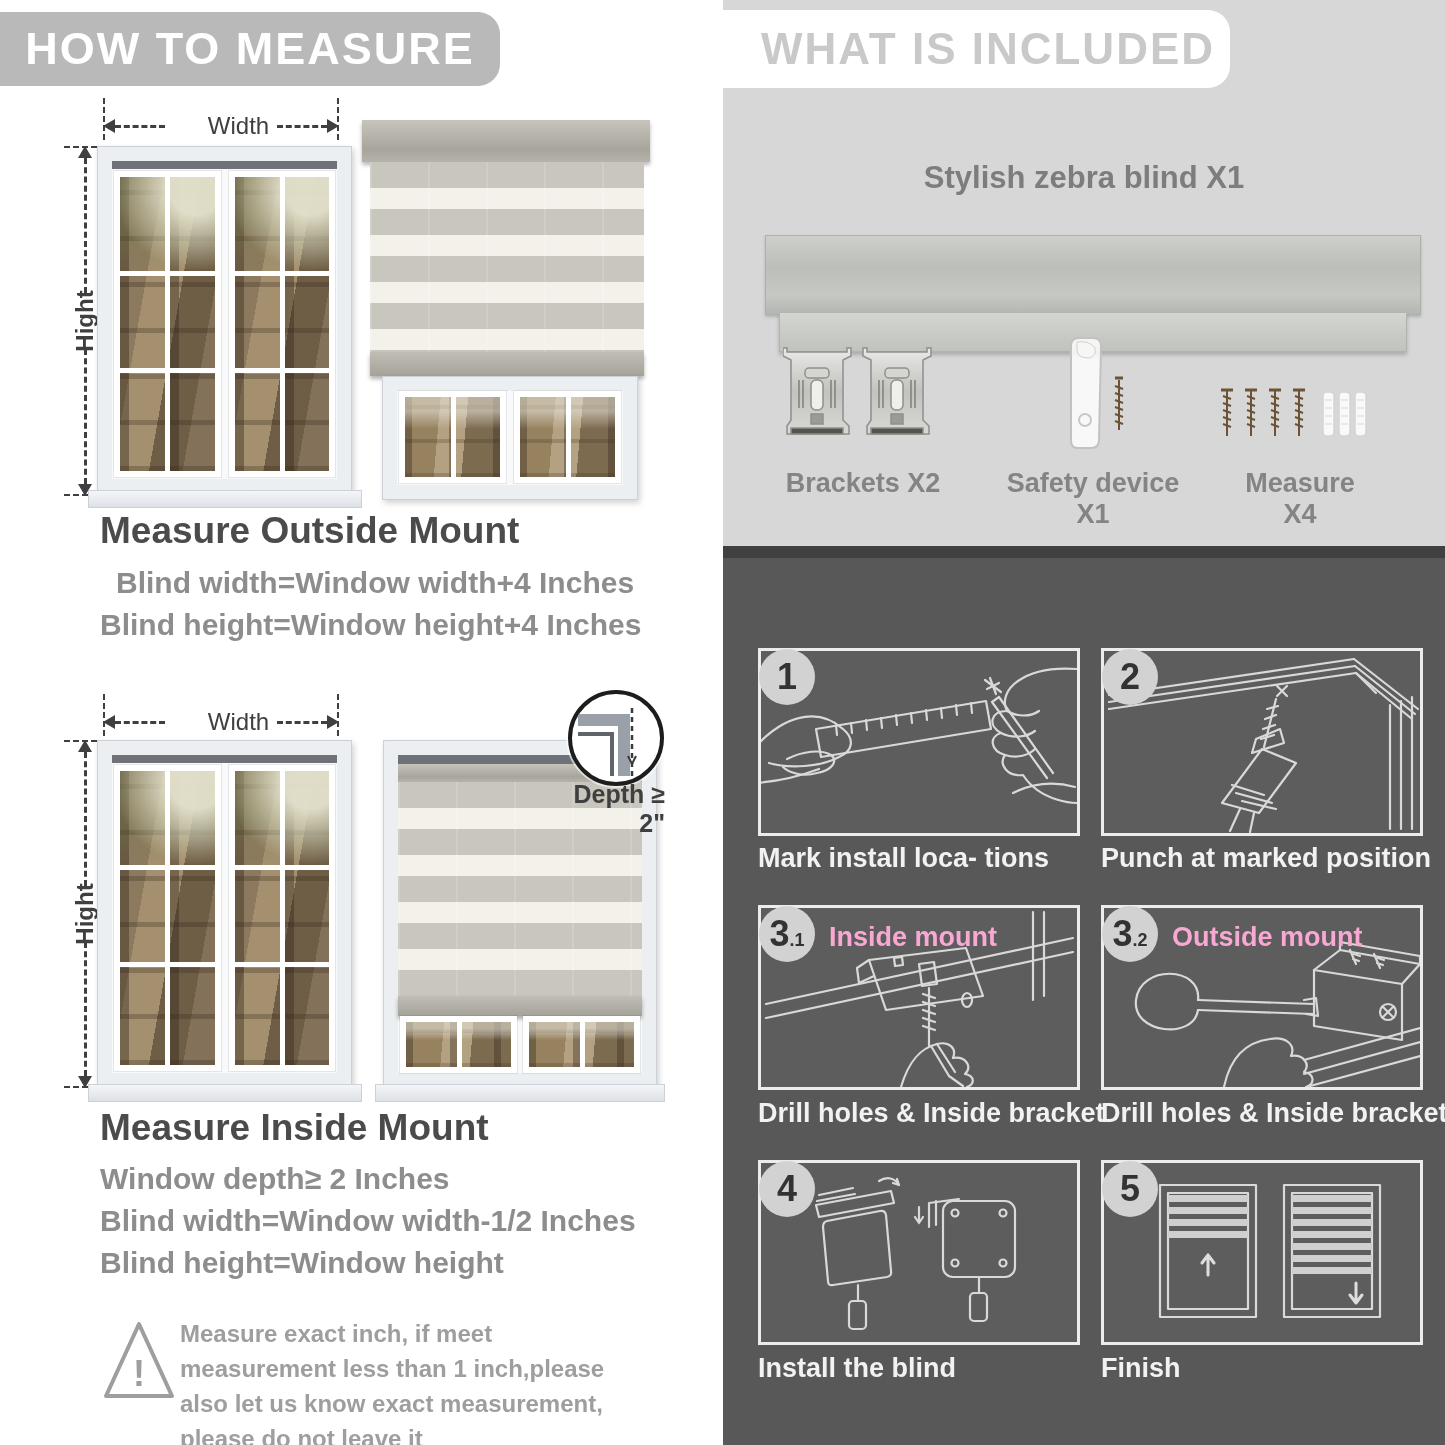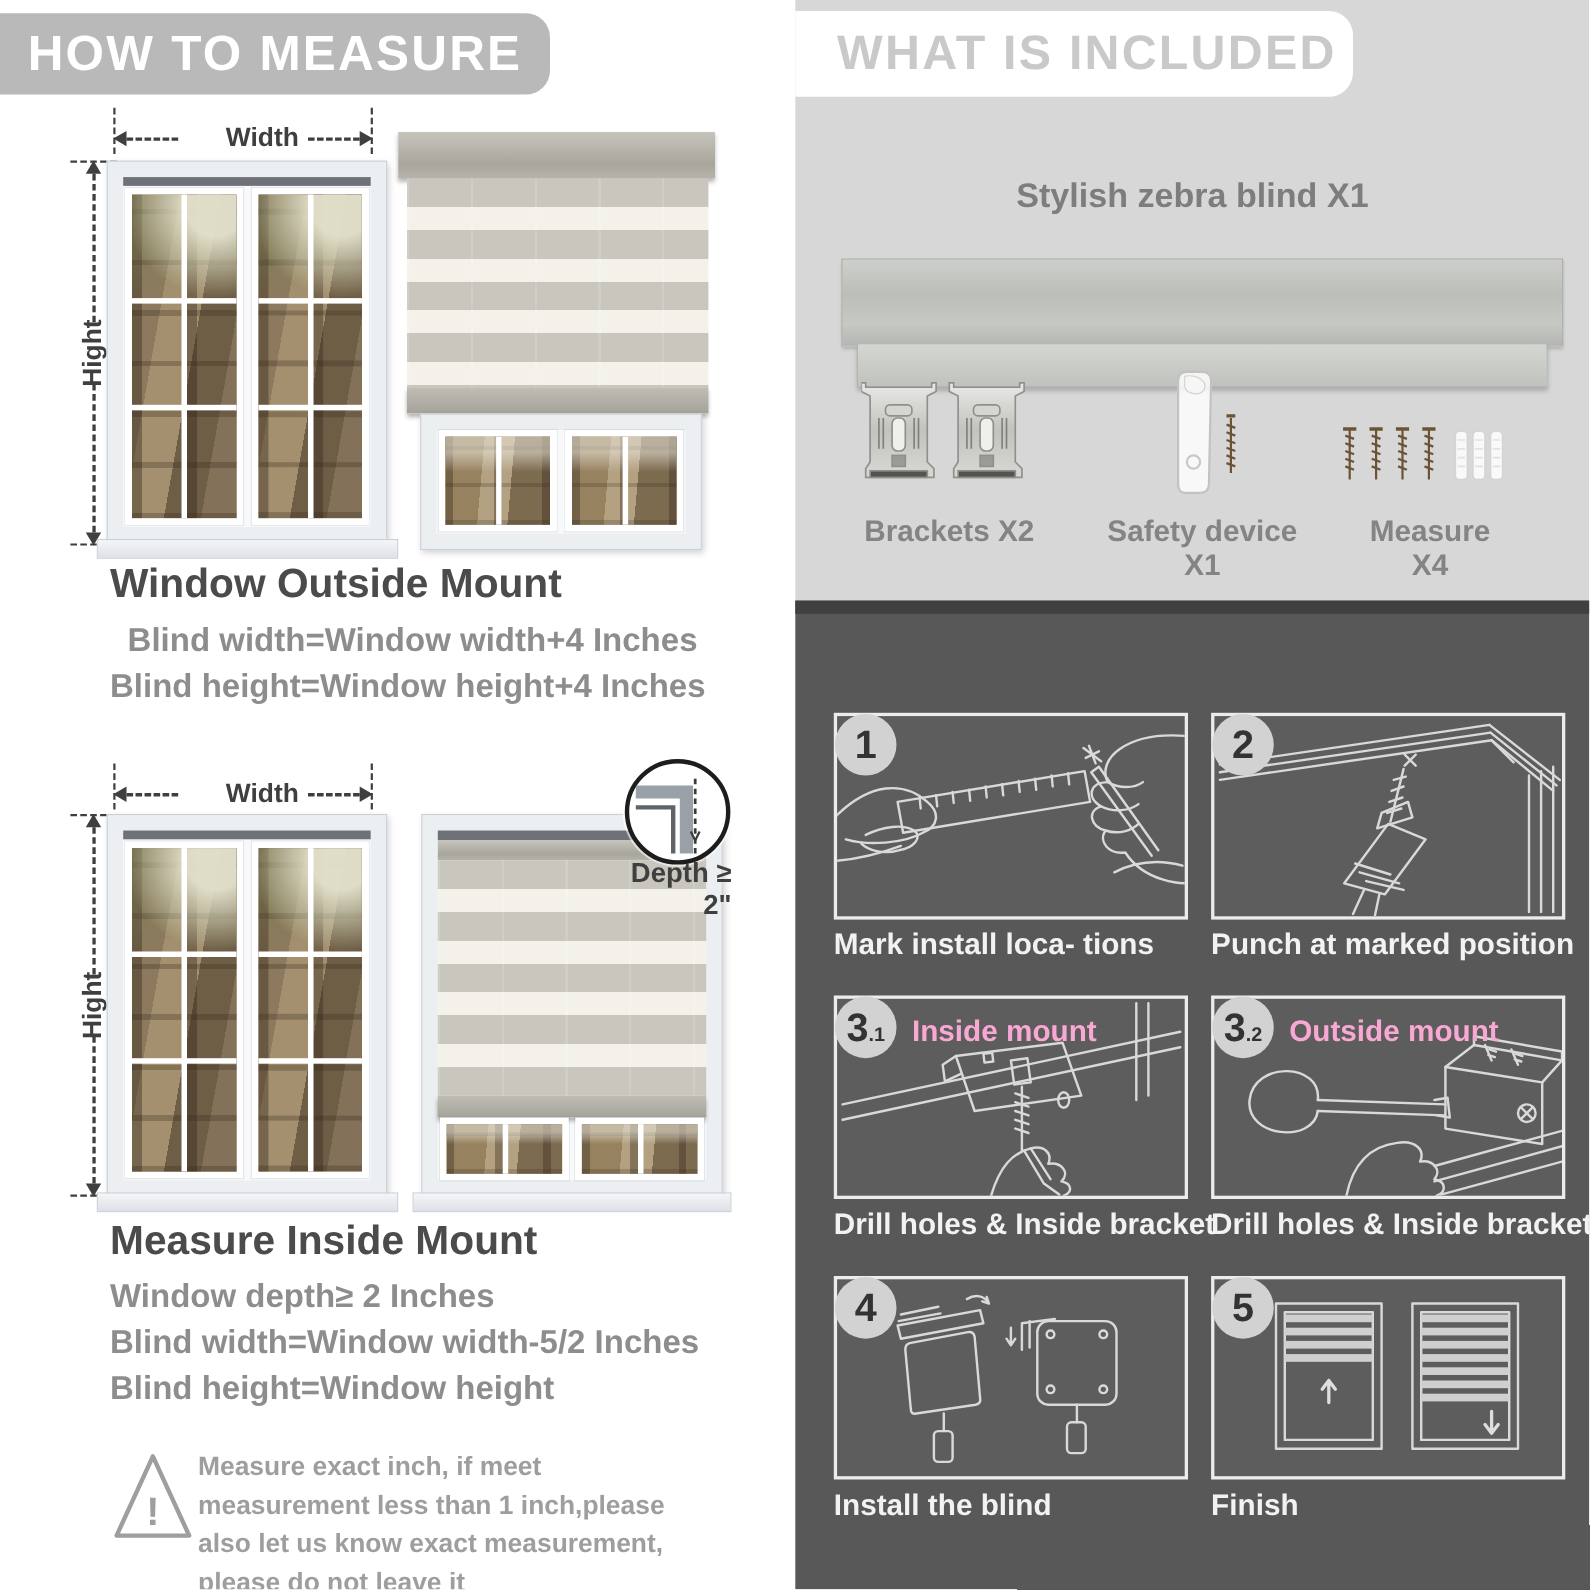--- a/index.html
+++ b/index.html
@@ -13,21 +13,21 @@
   .banner-left{position:absolute;left:0;top:12px;width:500px;height:74px;background:#b9b9b9;
     border-radius:0 22px 22px 0;display:flex;align-items:center;justify-content:center;text-align:center;}
   .banner-left span{color:#ffffff;font-size:45px;font-weight:bold;letter-spacing:2px;}
 
   .h-measure{position:absolute;color:#4b4b4b;font-size:37px;font-weight:bold;}
   .l-measure{position:absolute;color:#8d8d8d;font-size:30px;font-weight:bold;}
 
   
   .dimh{position:absolute;display:flex;align-items:center;}
   .dimh .seg{flex:1;height:0;border-top:3px dashed #3f3f3f;}
-  .dimh .lbl{color:#3f3f3f;font-size:24px;font-weight:bold;padding:0 8px;margin-left:35px;}
+  .dimh .lbl{color:#3f3f3f;font-size:24px;font-weight:normal;padding:0 8px;margin-left:35px;}
   .dimh::before,.dimh::after{content:"";position:absolute;top:-14px;height:42px;border-left:2px dashed #3f3f3f;}
   .dimh::before{left:0;} .dimh::after{right:0;}
   .tri-l{width:0;height:0;border-top:7px solid transparent;border-bottom:7px solid transparent;border-right:12px solid #3f3f3f;}
   .tri-r{width:0;height:0;border-top:7px solid transparent;border-bottom:7px solid transparent;border-left:12px solid #3f3f3f;}
   .dimv{position:absolute;display:flex;flex-direction:column;align-items:center;width:26px;}
   .dimv .seg{flex:1;width:0;border-left:3px dashed #3f3f3f;}
   .dimv .lbl{color:#3f3f3f;font-size:24px;font-weight:bold;transform:rotate(-90deg);white-space:nowrap;padding:14px 0;}
   .dimv::before,.dimv::after{content:"";position:absolute;left:-8px;width:42px;border-top:2px dashed #3f3f3f;}
   .dimv::before{top:0;} .dimv::after{bottom:0;}
   .tri-u{width:0;height:0;border-left:7px solid transparent;border-right:7px solid transparent;border-bottom:12px solid #3f3f3f;}
@@ -155,21 +155,21 @@
     <div class="sash sash-l" style="top:14px;">
       <div class="ph2"></div>
         <div class="mv"></div>
     </div>
     <div class="sash sash-r" style="top:14px;">
       <div class="ph2"></div>
         <div class="mv"></div>
     </div>
   </div>
 
-  <div class="h-measure" style="left:100px;top:510px;">Window Outside Mount</div>
+  <div class="h-measure" style="left:100px;top:510px;">Measure Outside Mount</div>
   <div class="l-measure" style="left:100px;top:566px;margin-left:16px;">Blind width=Window width+4 Inches</div>
   <div class="l-measure" style="left:100px;top:608px;">Blind height=Window height+4 Inches</div>
 
   <div class="dimh" style="left:103px;top:708px;width:236px;">
     <div class="tri-l"></div>
     <div class="seg"></div>
     <div class="lbl">Width</div>
     <div class="seg"></div>
     <div class="tri-r"></div>
   </div>
@@ -222,21 +222,21 @@
       <path d="M6,26 L52,26 L52,82" stroke="#9aa0a8" stroke-width="12" fill="none"></path>
       <path d="M6,40 L40,40 L40,82" stroke="#5f646b" stroke-width="4" fill="none"></path>
       <path d="M60,14 L60,82" stroke="#3a3a3a" stroke-width="2.5" stroke-dasharray="5,4" fill="none"></path>
       <path d="M60,70 L56,62 M60,70 L64,62" stroke="#3a3a3a" stroke-width="2" fill="none"></path>
     </svg>
   </div>
   <div class="depth-lbl" style="left:545px;top:780px;width:120px;text-align:right;">Depth ≥ 2"</div>
 
   <div class="h-measure" style="left:100px;top:1107px;">Measure Inside Mount</div>
   <div class="l-measure" style="left:100px;top:1162px;">Window depth≥ 2 Inches</div>
-  <div class="l-measure" style="left:100px;top:1204px;">Blind width=Window width-5/2 Inches</div>
+  <div class="l-measure" style="left:100px;top:1204px;">Blind width=Window width-1/2 Inches</div>
   <div class="l-measure" style="left:100px;top:1246px;">Blind height=Window height</div>
 
   <svg class="abs" style="left:100px;top:1316px;" width="78" height="88" viewBox="0 0 78 88">
     <path d="M39,8 L72,80 L6,80 Z" fill="none" stroke="#9e9e9e" stroke-width="4" stroke-linejoin="round"></path>
     <text x="39" y="70" text-anchor="middle" font-size="36" font-weight="bold" fill="#9e9e9e" font-family="Liberation Sans,sans-serif">!</text>
   </svg>
   <div class="warn-text" style="left:180px;top:1316px;">Measure exact inch, if meet measurement less than 1 inch,please also let us know exact measurement, please do not leave it</div>
 
   <div class="sec-light">
     <div class="banner-included">

